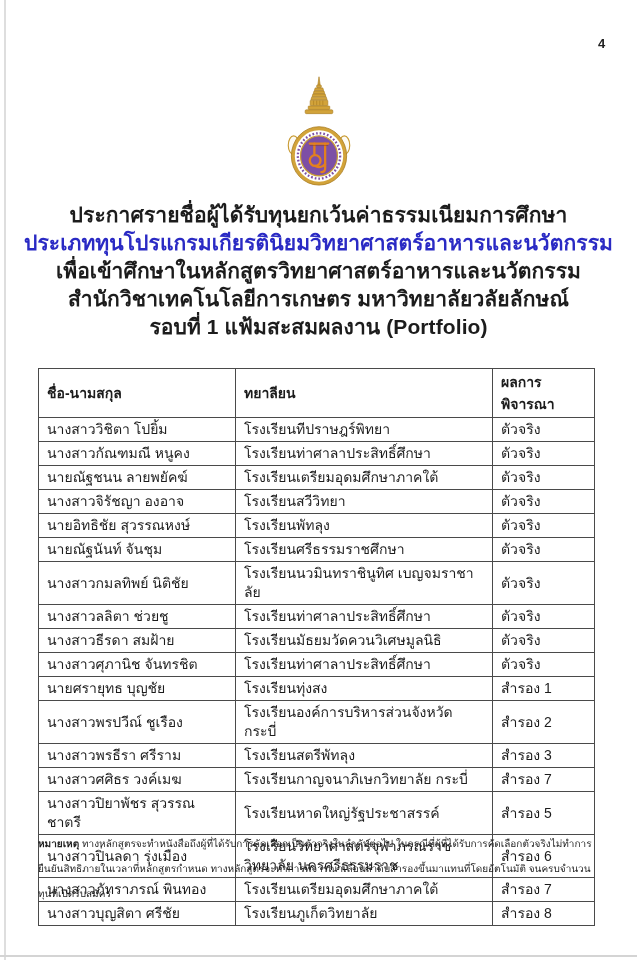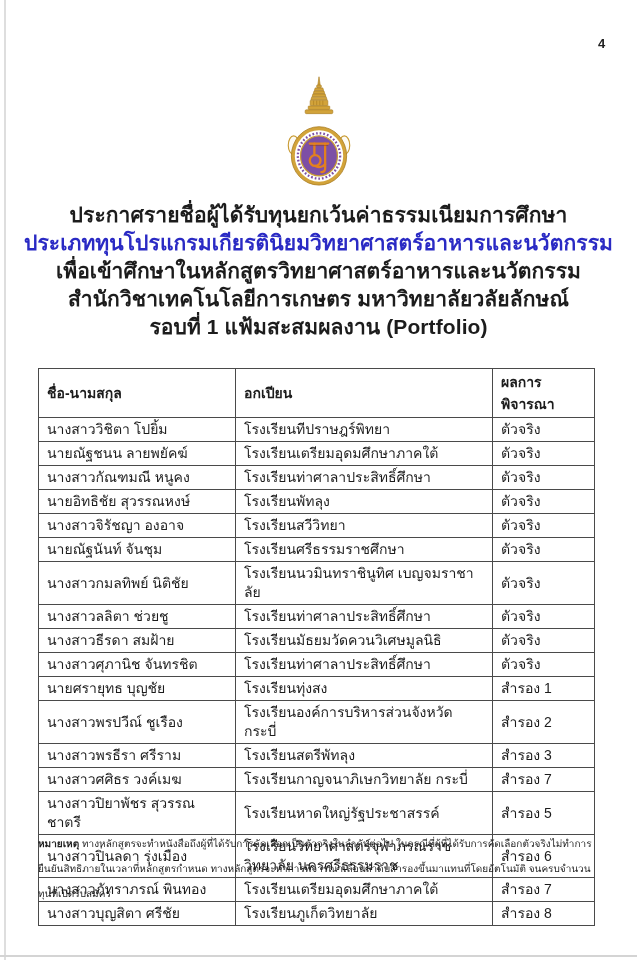--- a/index.html
+++ b/index.html
@@ -97,52 +97,52 @@
 
   <table class="results">
     <colgroup>
         <col class="c1">
         <col class="c2">
         <col class="c3">
       </colgroup>
     <thead>
       <tr>
         <th>ชื่อ-นามสกุล</th>
-        <th>อกเปียน</th>
+        <th>ทยาลียน</th>
         <th>ผลการพิจารณา</th>
       </tr>
     </thead>
     <tbody id="results-body">
     <tr>
       <td>นางสาววิชิตา โปยิ้ม</td>
       <td>โรงเรียนทีปราษฎร์พิทยา</td>
       <td class="bold">ตัวจริง</td>
     </tr>
 
     <tr>
+      <td>นางสาวกัณฑมณี หนูคง</td>
+      <td>โรงเรียนท่าศาลาประสิทธิ์ศึกษา</td>
+      <td class="bold">ตัวจริง</td>
+    </tr>
+
+    <tr>
       <td>นายณัฐชนน ลายพยัคฆ์</td>
       <td>โรงเรียนเตรียมอุดมศึกษาภาคใต้</td>
       <td class="bold">ตัวจริง</td>
     </tr>
 
     <tr>
-      <td>นางสาวกัณฑมณี หนูคง</td>
-      <td>โรงเรียนท่าศาลาประสิทธิ์ศึกษา</td>
+      <td>นางสาวจิรัชญา องอาจ</td>
+      <td>โรงเรียนสวีวิทยา</td>
       <td class="bold">ตัวจริง</td>
     </tr>
 
     <tr>
       <td>นายอิทธิชัย สุวรรณหงษ์</td>
       <td>โรงเรียนพัทลุง</td>
-      <td class="bold">ตัวจริง</td>
-    </tr>
-
-    <tr>
-      <td>นางสาวจิรัชญา องอาจ</td>
-      <td>โรงเรียนสวีวิทยา</td>
       <td class="bold">ตัวจริง</td>
     </tr>
 
     <tr>
       <td>นายณัฐนันท์ จันชุม</td>
       <td>โรงเรียนศรีธรรมราชศึกษา</td>
       <td class="bold">ตัวจริง</td>
     </tr>
 
     <tr>

